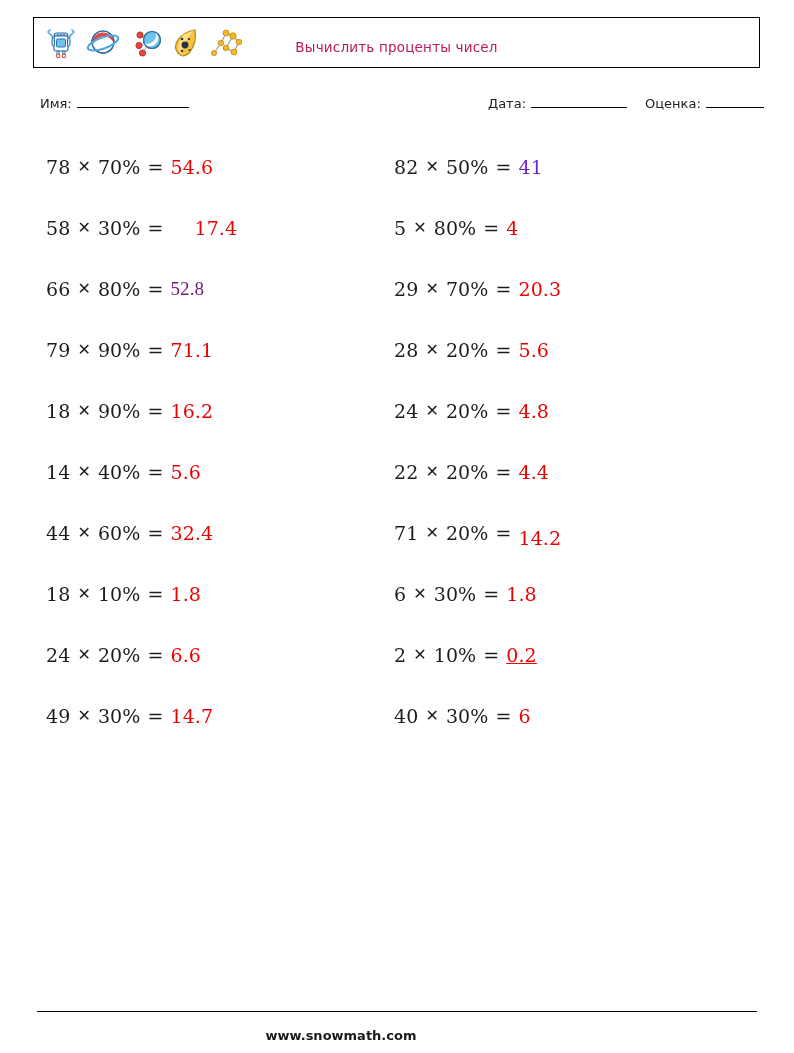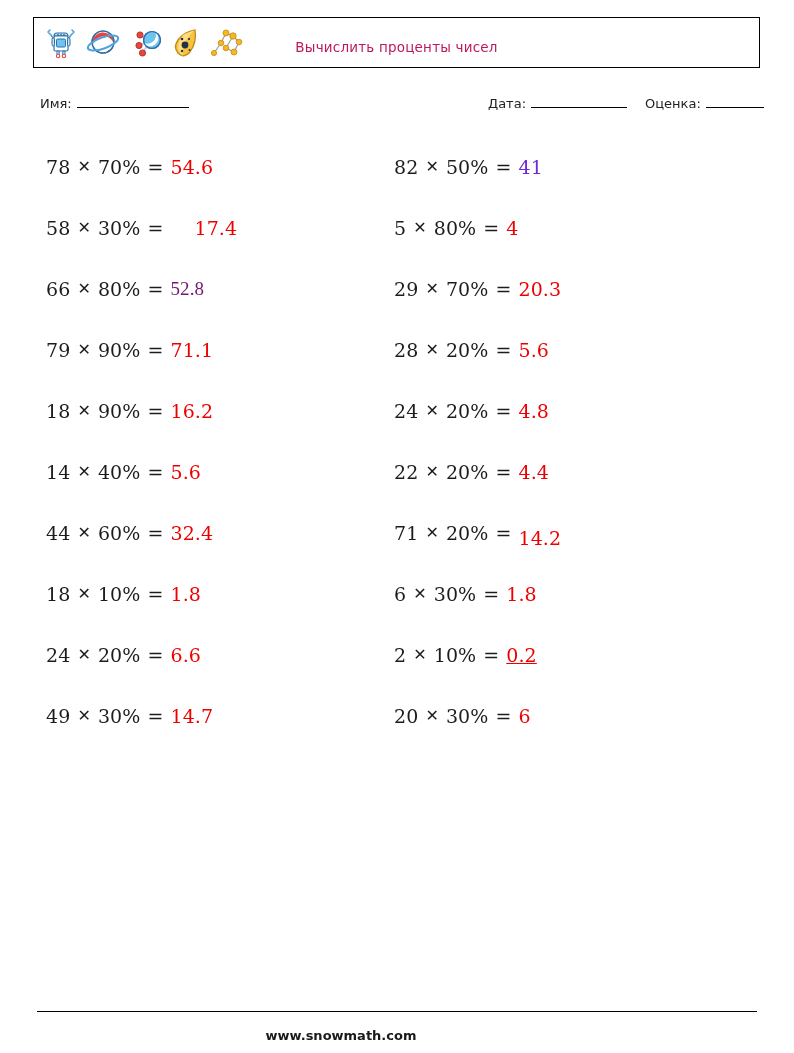--- a/index.html
+++ b/index.html
@@ -371,21 +371,21 @@
         <span class="p-answer" style="color: rgb(238, 0, 0);">1.8</span>
       </div>
       <div class="problem-row">
         <span class="p-operand">2</span>
         <span class="p-times">✕</span>
         <span class="p-percent">10%</span>
         <span class="p-equals">=</span>
         <span class="p-answer" style="color: rgb(238, 0, 0); text-decoration: underline;">0.2</span>
       </div>
       <div class="problem-row">
-        <span class="p-operand">20</span>
+        <span class="p-operand">40</span>
         <span class="p-times">✕</span>
         <span class="p-percent">30%</span>
         <span class="p-equals">=</span>
         <span class="p-answer" style="color: rgb(238, 0, 0);">6</span>
       </div>
     </div>
 </div>
 
 <div class="footer-rule"></div>
 <div class="footer-text">www.snowmath.com</div>

